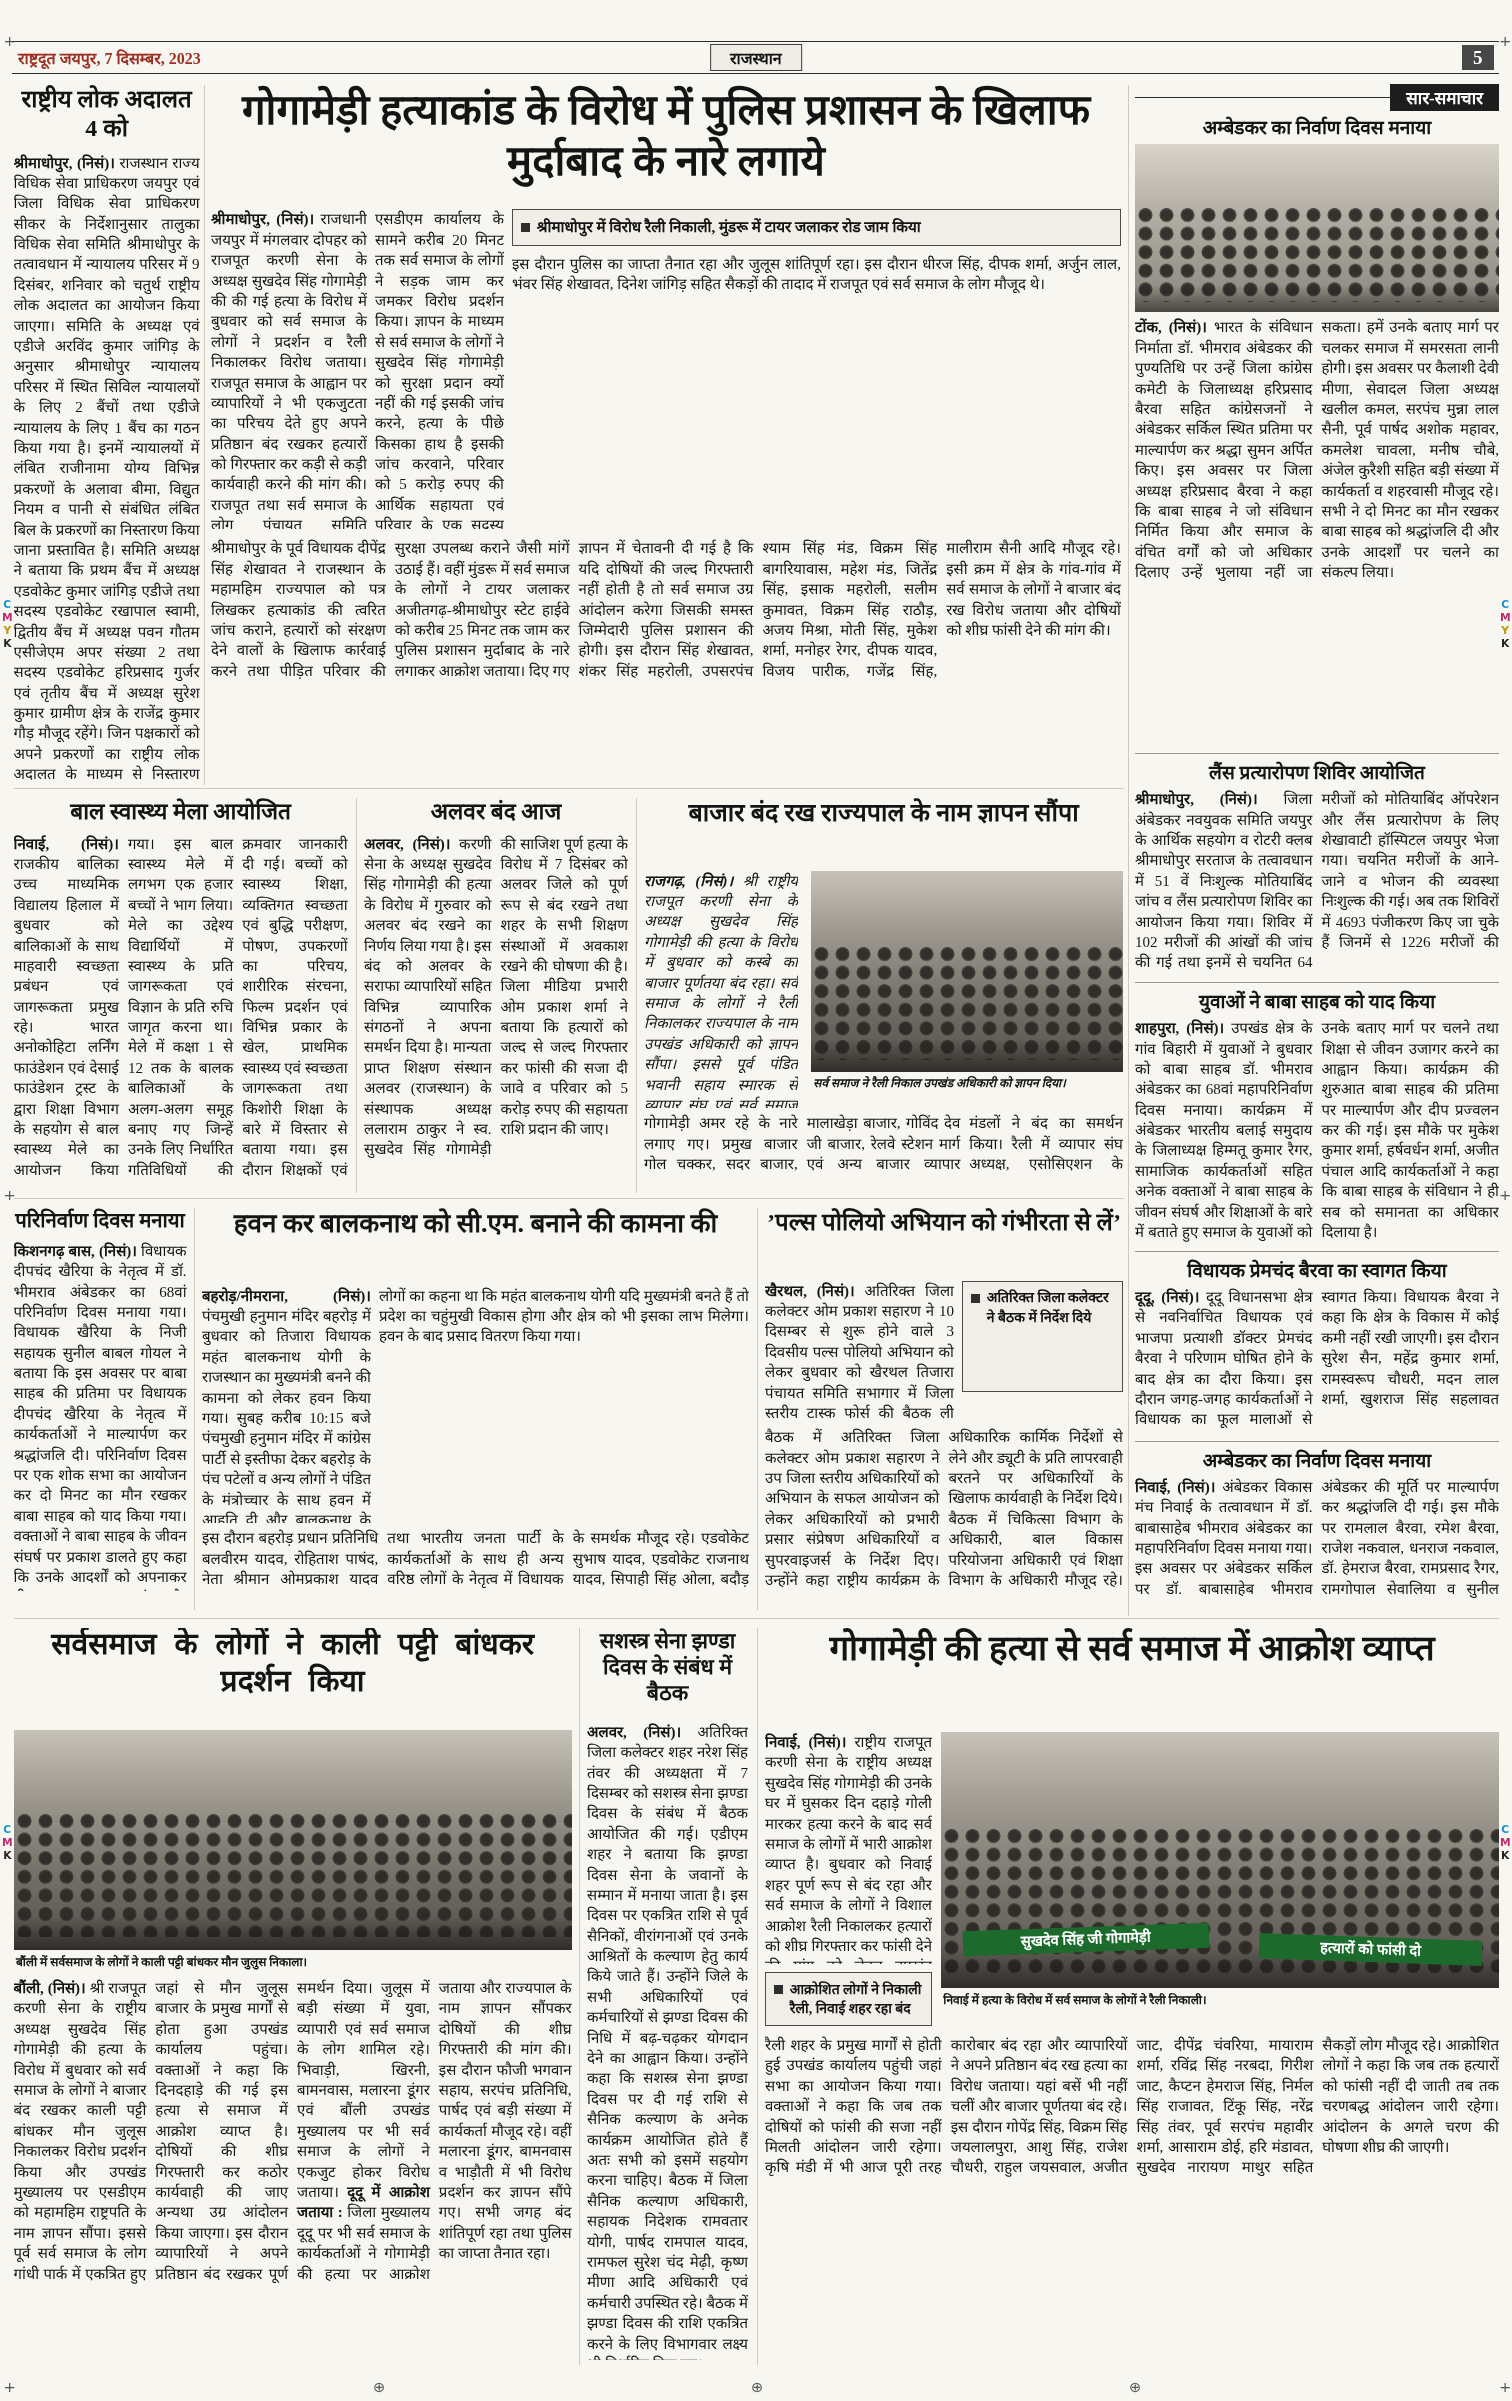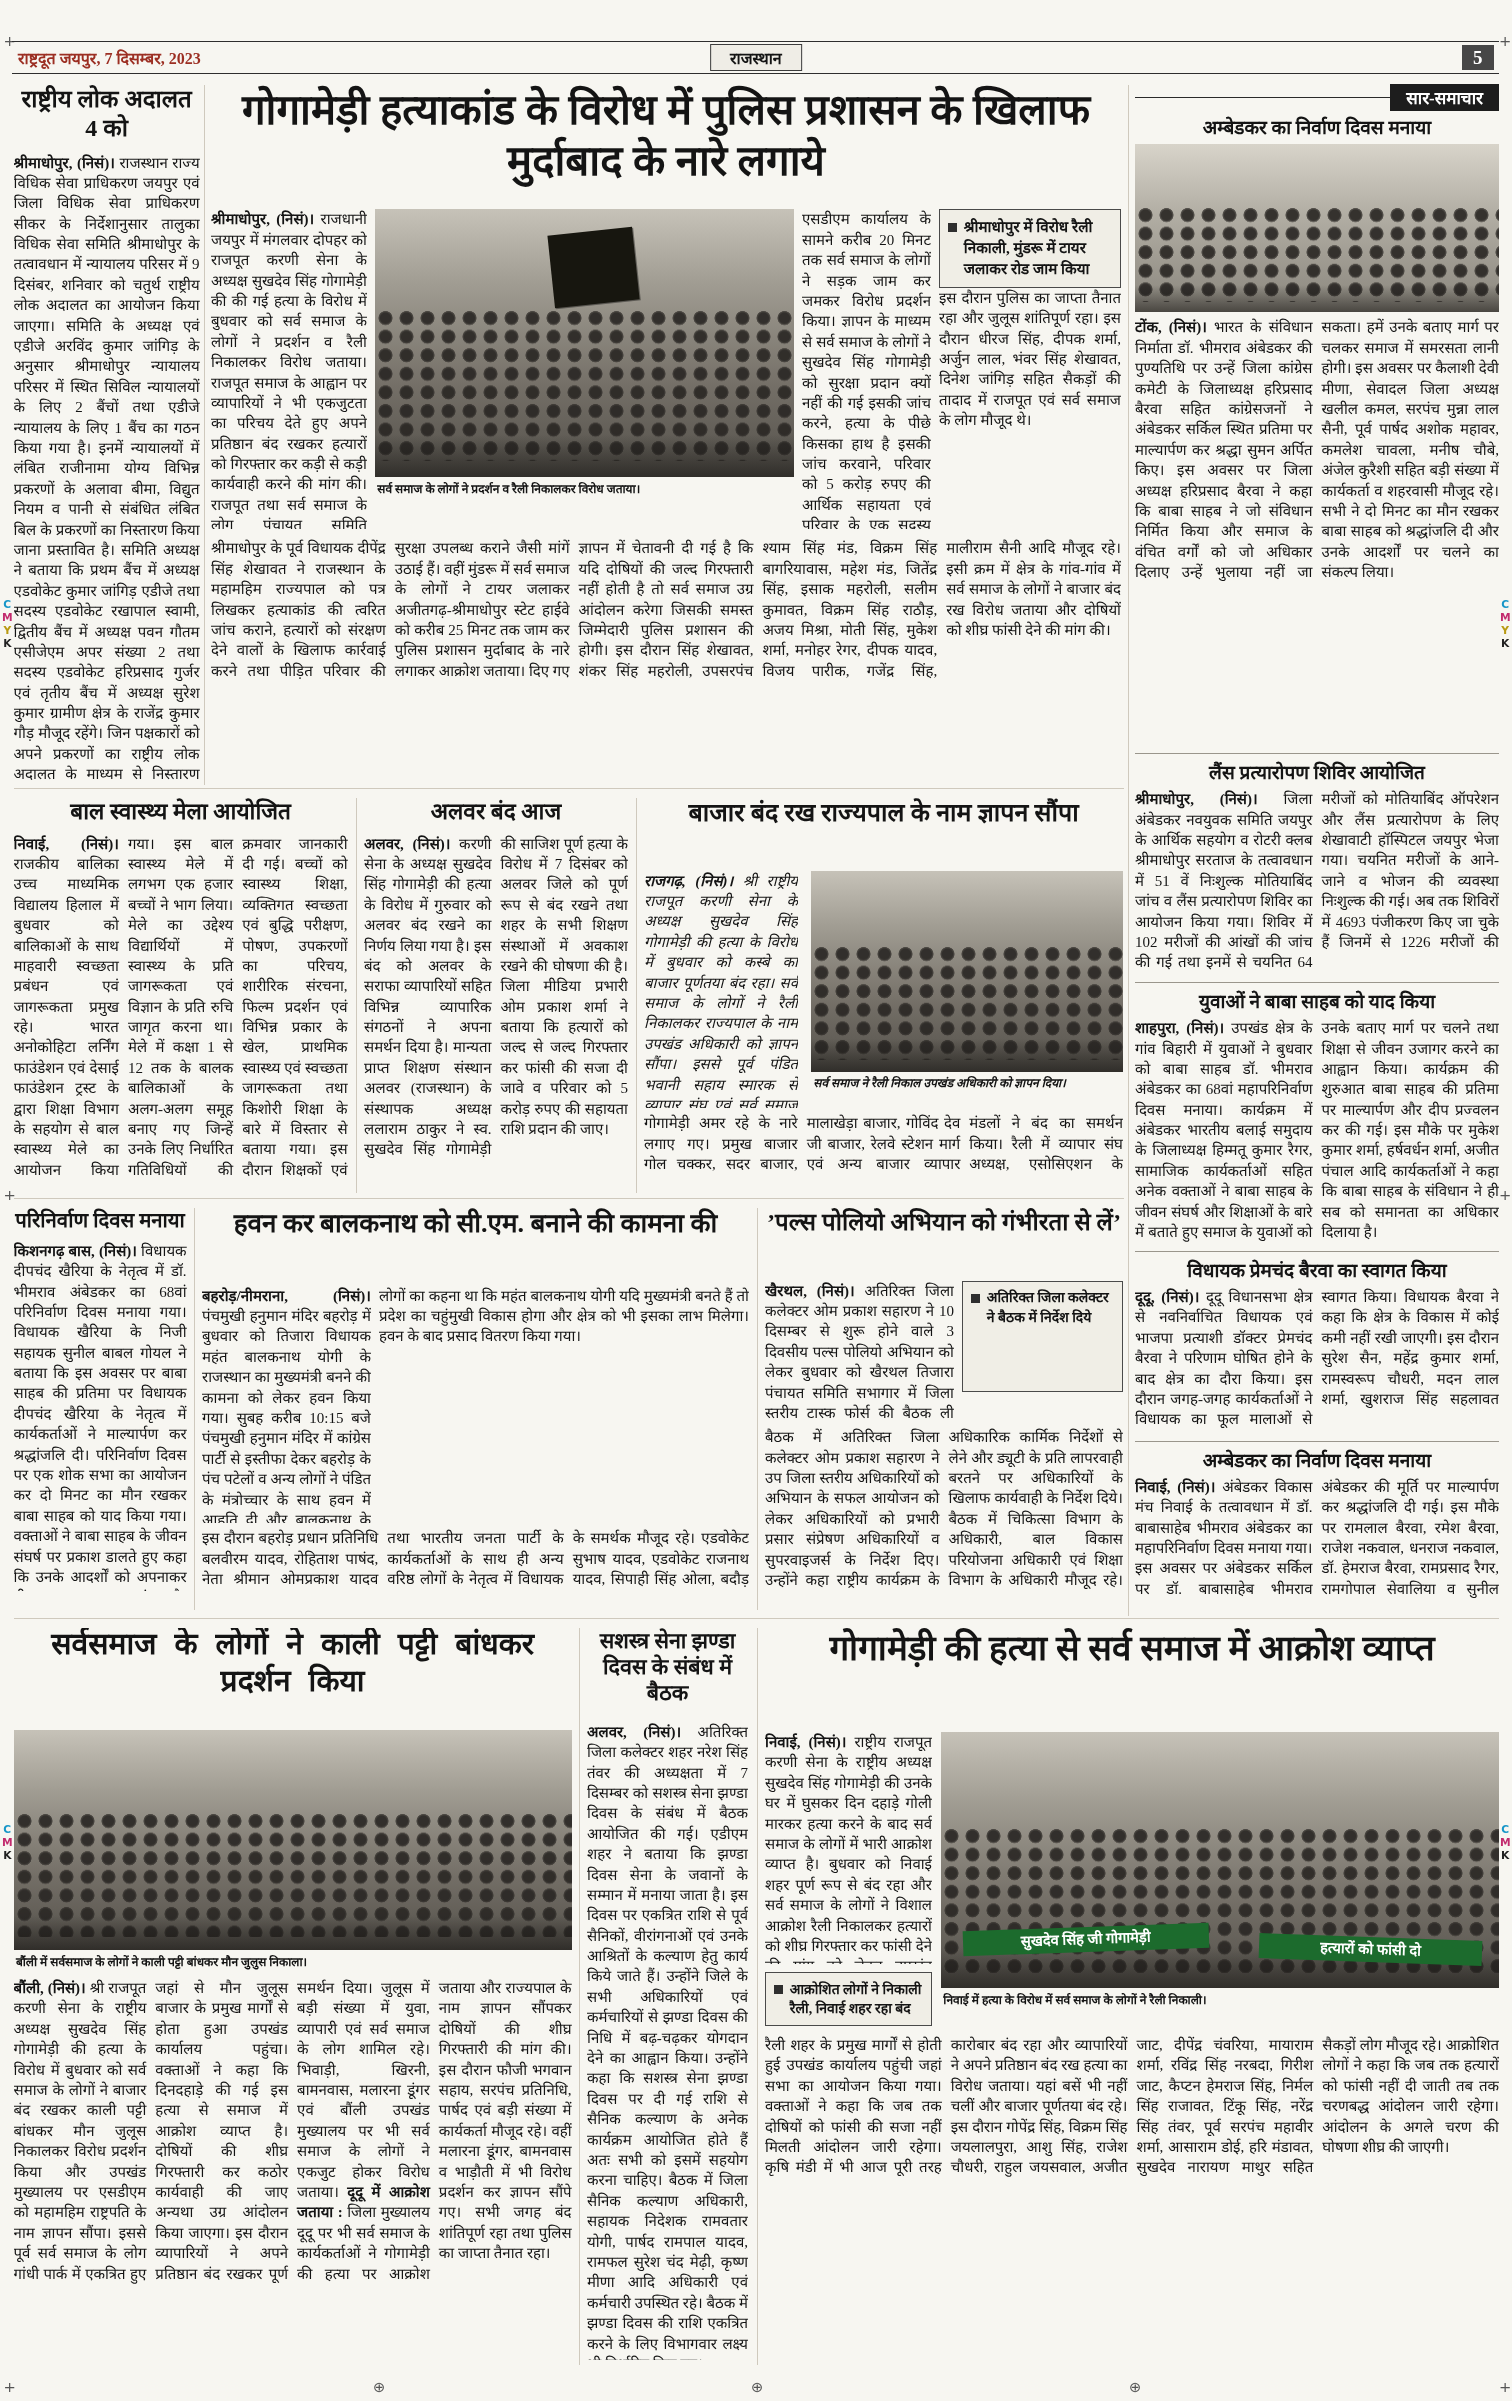--- a/index.html
+++ b/index.html
@@ -114,28 +114,22 @@
     </p>
   </section>
 
   <section class="abs" style="left:211px;top:85px;width:910px;height:700px;">
     <h1 class="headline" style="font-size:42px;height:112px;margin-bottom:12.4px;">गोगामेड़ी हत्याकांड के विरोध में पुलिस प्रशासन के खिलाफ मुर्दाबाद के नारे लगाये</h1>
     <div style="display:flex;gap:8px;height:320px;">
       <p class="body-t" style="width:156px;">
         <b class="dl">श्रीमाधोपुर, (निसं)।</b>
         <span>राजधानी जयपुर में मंगलवार दोपहर को राजपूत करणी सेना के अध्यक्ष सुखदेव सिंह गोगामेड़ी की की गई हत्या के विरोध में बुधवार को सर्व समाज के लोगों ने प्रदर्शन व रैली निकालकर विरोध जताया। राजपूत समाज के आह्वान पर व्यापारियों ने भी एकजुटता का परिचय देते हुए अपने प्रतिष्ठान बंद रखकर हत्यारों को गिरफ्तार कर कड़ी से कड़ी कार्यवाही करने की मांग की। राजपूत तथा सर्व समाज के लोग पंचायत समिति श्रीमाधोपुर कार्यालय के सामने इकट्ठे होकर विरोध प्रदर्शन करते हुए रैली के रूप में मुख्य बाजार होते हुए एसडीएम कार्यालय पहुंचे और पुलिस प्रशासन के खिलाफ नारेबाजी कर दोषियों को फांसी की सजा देने की मांग को लेकर श्रीमाधोपुर एसडीएम दिलीप सिंह राठौड़ को राज्यपाल के नाम ज्ञापन सौंपा।</span>
       </p>
-      <figure style="width:419px;">
-        <div class="photo" style="height:268px;">
-          <div class="flag"></div>
-        </div>
-        <figcaption class="cap">सर्व समाज के लोगों ने प्रदर्शन व रैली निकालकर विरोध जताया।</figcaption>
-      </figure>
       <p class="body-t" style="width:129px;">एसडीएम कार्यालय के सामने करीब 20 मिनट तक सर्व समाज के लोगों ने सड़क जाम कर जमकर विरोध प्रदर्शन किया। ज्ञापन के माध्यम से सर्व समाज के लोगों ने सुखदेव सिंह गोगामेड़ी को सुरक्षा प्रदान क्यों नहीं की गई इसकी जांच करने, हत्या के पीछे किसका हाथ है इसकी जांच करवाने, परिवार को 5 करोड़ रुपए की आर्थिक सहायता एवं परिवार के एक सदस्य को सरकारी नौकरी देने तथा हत्यारों को जल्द गिरफ्तार कर फांसी की सजा दिलाने की मांग की।</p>
-      <div style="flex:1;display:flex;flex-direction:column;">
+      <div style="flex:1;display:flex;flex-direction:column;gap:8px;">
         <div class="subbox">
           <span class="sq"></span>
           <span>श्रीमाधोपुर में विरोध रैली निकाली, मुंडरू में टायर जलाकर रोड जाम किया</span>
         </div>
         <p class="body-t" style="flex:1;">इस दौरान पुलिस का जाप्ता तैनात रहा और जुलूस शांतिपूर्ण रहा। इस दौरान धीरज सिंह, दीपक शर्मा, अर्जुन लाल, भंवर सिंह शेखावत, दिनेश जांगिड़ सहित सैकड़ों की तादाद में राजपूत एवं सर्व समाज के लोग मौजूद थे।</p>
       </div>
     </div>
     <p class="body-t cols-5" style="margin-top:9px;height:237px;">श्रीमाधोपुर के पूर्व विधायक दीपेंद्र सिंह शेखावत ने राजस्थान के महामहिम राज्यपाल को पत्र लिखकर हत्याकांड की त्वरित जांच कराने, हत्यारों को संरक्षण देने वालों के खिलाफ कार्रवाई करने तथा पीड़ित परिवार की सुरक्षा उपलब्ध कराने जैसी मांगें उठाई हैं। वहीं मुंडरू में सर्व समाज के लोगों ने टायर जलाकर अजीतगढ़-श्रीमाधोपुर स्टेट हाईवे को करीब 25 मिनट तक जाम कर पुलिस प्रशासन मुर्दाबाद के नारे लगाकर आक्रोश जताया। दिए गए ज्ञापन में चेतावनी दी गई है कि यदि दोषियों की जल्द गिरफ्तारी नहीं होती है तो सर्व समाज उग्र आंदोलन करेगा जिसकी समस्त जिम्मेदारी पुलिस प्रशासन की होगी। इस दौरान सिंह शेखावत, शंकर सिंह महरोली, उपसरपंच श्याम सिंह मंड, विक्रम सिंह बागरियावास, महेश मंड, जितेंद्र सिंह, इसाक महरोली, सलीम कुमावत, विक्रम सिंह राठौड़, अजय मिश्रा, मोती सिंह, मुकेश शर्मा, मनोहर रेगर, दीपक यादव, विजय पारीक, गजेंद्र सिंह, मालीराम सैनी आदि मौजूद रहे। इसी क्रम में क्षेत्र के गांव-गांव में सर्व समाज के लोगों ने बाजार बंद रख विरोध जताया और दोषियों को शीघ्र फांसी देने की मांग की।</p>
   </section>
 

